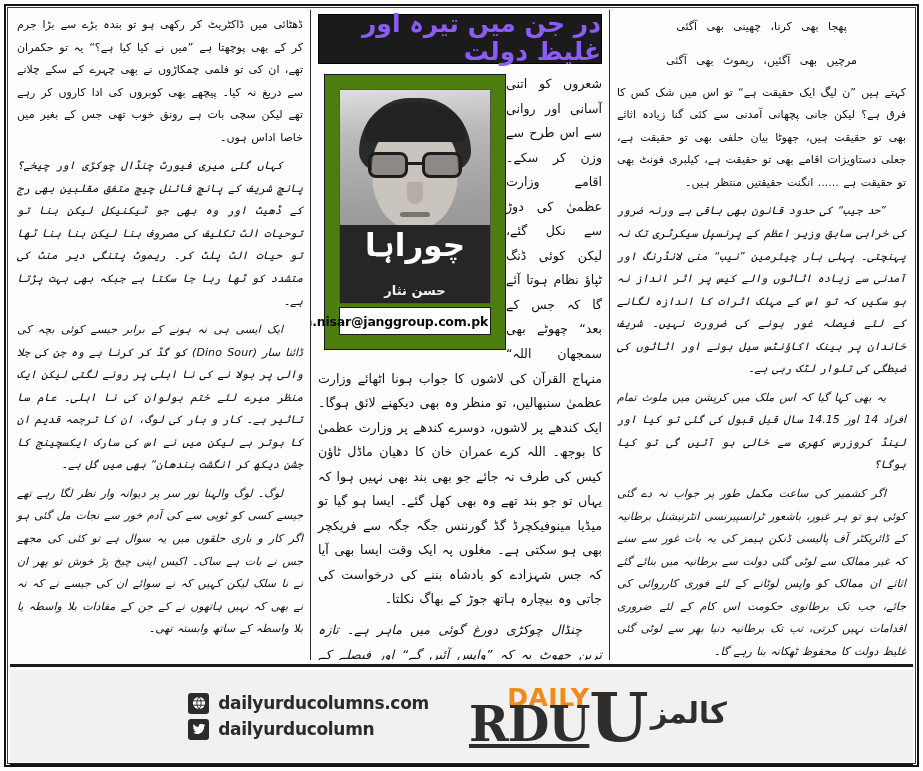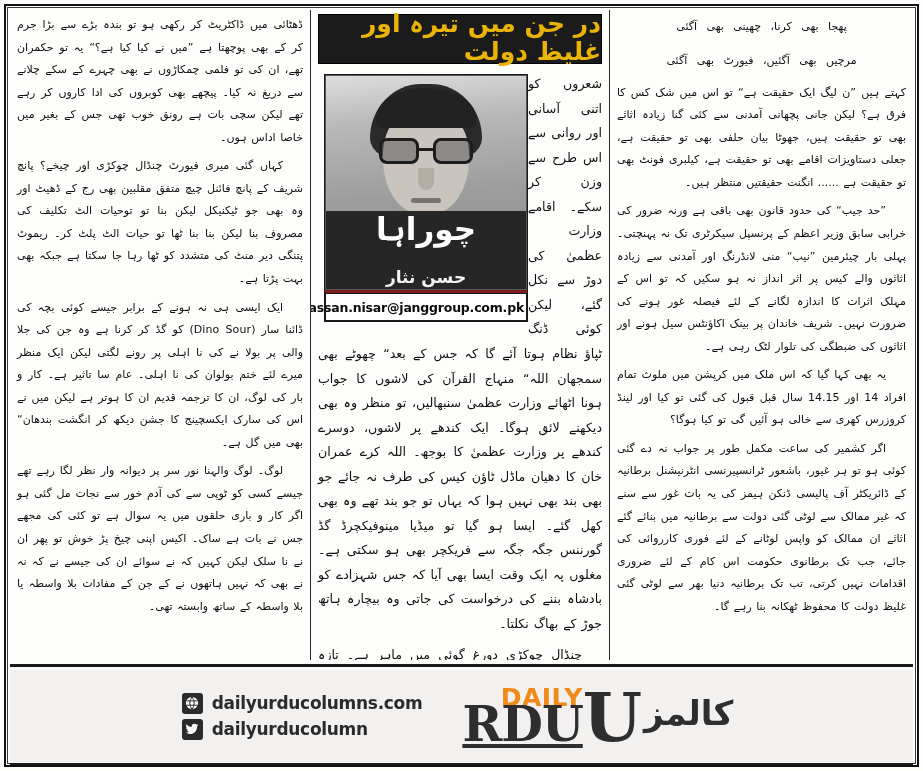--- a/index.html
+++ b/index.html
@@ -73,27 +73,27 @@
     word-spacing: 1px;
     margin: 0 0 6px 0;
     text-justify: inter-word;
   }
   .urdu.lead {
     text-align: center;
     line-height: 2.35;
     word-spacing: 6px;
     margin-bottom: 8px;
   }
-  .urdu.indent { text-indent: 20px; }
+  .urdu.indent { text-indent: 20px; font-style: italic; }
   .urdu.small { font-size: 12.6px; line-height: 1.95; }
 
   
   .headline-bar {
     background: #1b1b1b;
-    color: #eab308;
+    color: #8b5cf6;
     height: 50px;
     display: flex;
     align-items: center;
     justify-content: flex-start;
     margin: 0 0 8px 0;
     border: 1px solid #000;
     box-sizing: border-box;
   }
   .headline-bar .hl {
     font-family: "DejaVu Sans", "Liberation Sans", sans-serif;
@@ -101,25 +101,25 @@
     font-weight: 700;
     direction: rtl;
     letter-spacing: 0.5px;
     line-height: 1.1;
     padding-bottom: 3px;
   }
 
   
   .author-block {
     float: left;
-    width: 204px;
+    width: 182px;
     margin: 2px 0 6px 6px;
     border: 1px solid #1a1a1a;
-    background: #7f1d1d;
-    padding: 0;
+    background: #4d7c0f;
+    padding: 14px;
     box-sizing: border-box;
   }
   .author-photo {
     position: relative;
     width: 100%;
     height: 215px;
     background: linear-gradient(175deg, #dedede 0%, #b9b9b9 22%, #9d9d9d 55%, #8a8a8a 100%);
     overflow: hidden;
     border: 1px solid #555;
     box-sizing: border-box;
@@ -235,21 +235,21 @@
   .brand-band .brand-word {
     direction: rtl;
     font-size: 31px;
     font-weight: 700;
     line-height: 1;
     letter-spacing: 1px;
     color: #ffffff;
   }
   .brand-band .brand-author {
     direction: rtl;
-    font-size: 17px;
+    font-size: 13px;
     font-weight: 700;
     margin-top: 22px;
     color: #f2f2f2;
   }
   .email-box {
     margin-top: 3px;
     border: 1px solid #1a1a1a;
     background: #ffffff;
     text-align: center;
     padding: 3px 2px 4px 2px;
@@ -321,21 +321,21 @@
     font-family: "DejaVu Serif", "Liberation Serif", serif;
     font-size: 48px;
     font-weight: 700;
     color: #2e2e2e;
     letter-spacing: -1px;
     margin-top: -4px;
     text-decoration: underline;
   }
   .logo-urdu-word {
     direction: rtl;
-    font-size: 34px;
+    font-size: 29px;
     font-weight: 700;
     color: #2e2e2e;
     margin-right: 8px;
     margin-bottom: 6px;
   }
   .socials {
     display: flex;
     flex-direction: column;
     gap: 5px;
   }
@@ -425,21 +425,21 @@
         </div>
       </div>
 
       <p class="urdu small">شعروں کو اتنی آسانی اور روانی سے اس طرح سے وزن کر سکے۔ اقامے وزارت عظمیٰ کی دوڑ سے نکل گئے، لیکن کوئی ڈنگ ٹپاؤ نظام ہوتا آئے گا کہ جس کے بعد“ چھوٹے بھی سمجھان اللہ“ منہاج القرآن کی لاشوں کا جواب ہونا اٹھائے وزارت عظمیٰ سنبھالیں، تو منظر وہ بھی دیکھنے لائق ہوگا۔ ایک کندھے پر لاشوں، دوسرے کندھے پر وزارت عظمیٰ کا بوجھ۔ اللہ کرے عمران خان کا دھیان ماڈل ٹاؤن کیس کی طرف نہ جائے جو بھی بند بھی نہیں ہوا کہ یہاں تو جو بند تھے وہ بھی کھل گئے۔ ایسا ہو گیا تو میڈیا مینوفیکچرڈ گڈ گورننس جگہ جگہ سے فریکچر بھی ہو سکتی ہے۔ مغلوں پہ ایک وقت ایسا بھی آیا کہ جس شہزادے کو بادشاہ بننے کی درخواست کی جاتی وہ بیچارہ ہاتھ جوڑ کے بھاگ نکلتا۔</p>
       <p class="urdu small indent">چنڈال چوکڑی دورغ گوئی میں ماہر ہے۔ تازہ ترین جھوٹ یہ کہ ”واپس آئیں گے“ اور فیصلے کے خلاف نظر ثانی“ مانے“ کی اپیل کریں گے کیونکہ ان کے تحفظات کی</p>
 
     </div>
 
     <div class="col col-left">
       <p class="urdu lead">پھجا بھی کرنا، چھینی بھی آگئی</p>
-      <p class="urdu lead">مرچیں بھی آگئیں، فیورٹ بھی آگئی</p>
+      <p class="urdu lead">مرچیں بھی آگئیں، ریموٹ بھی آگئی</p>
       <p class="urdu">کہتے ہیں ”ن لیگ ایک حقیقت ہے“ تو اس میں شک کس کا فرق ہے؟ لیکن جانی پچھانی آمدنی سے کئی گنا زیادہ اثاثے بھی تو حقیقت ہیں، جھوٹا بیان حلفی بھی تو حقیقت ہے، جعلی دستاویزات اقامے بھی تو حقیقت ہے، کیلبری فونٹ بھی تو حقیقت ہے ...... انگنت حقیقتیں منتظر ہیں۔</p>
       <p class="urdu indent">”حد جیب“ کی حدود قانون بھی باقی ہے ورنہ ضرور کی خرابی سابق وزیر اعظم کے پرنسپل سیکرٹری تک نہ پہنچتی۔ پہلی بار چیئرمین ”نیب“ منی لانڈرنگ اور آمدنی سے زیادہ اثاثوں والے کیس پر اثر انداز نہ ہو سکیں کہ تو اس کے مہلک اثرات کا اندازہ لگانے کے لئے فیصلہ غور ہونے کی ضرورت نہیں۔ شریف خاندان پر بینک اکاؤنٹس سیل ہونے اور اثاثوں کی ضبطگی کی تلوار لٹک رہی ہے۔</p>
       <p class="urdu indent">یہ بھی کہا گیا کہ اس ملک میں کرپشن میں ملوث تمام افراد 14 اور 14.15 سال قبل قبول کی گئی تو کیا اور لینڈ کروزرس کھری سے خالی ہو آئیں گی تو کیا ہوگا؟</p>
       <p class="urdu indent">اگر کشمیر کی ساعت مکمل طور پر جواب نہ دے گئی کوئی ہو تو ہر غیور، باشعور ٹرانسپیرنسی انٹرنیشنل برطانیہ کے ڈائریکٹر آف پالیسی ڈنکن ہیمز کی یہ بات غور سے سنے کہ غیر ممالک سے لوٹی گئی دولت سے برطانیہ میں بنائے گئے اثاثے ان ممالک کو واپس لوٹانے کے لئے فوری کارروائی کی جائے، جب تک برطانوی حکومت اس کام کے لئے ضروری اقدامات نہیں کرتی، تب تک برطانیہ دنیا بھر سے لوٹی گئی غلیظ دولت کا محفوظ ٹھکانہ بنا رہے گا۔</p>
     </div>
 
   </div>
 
   <div class="footer-rule-top"></div>
 

